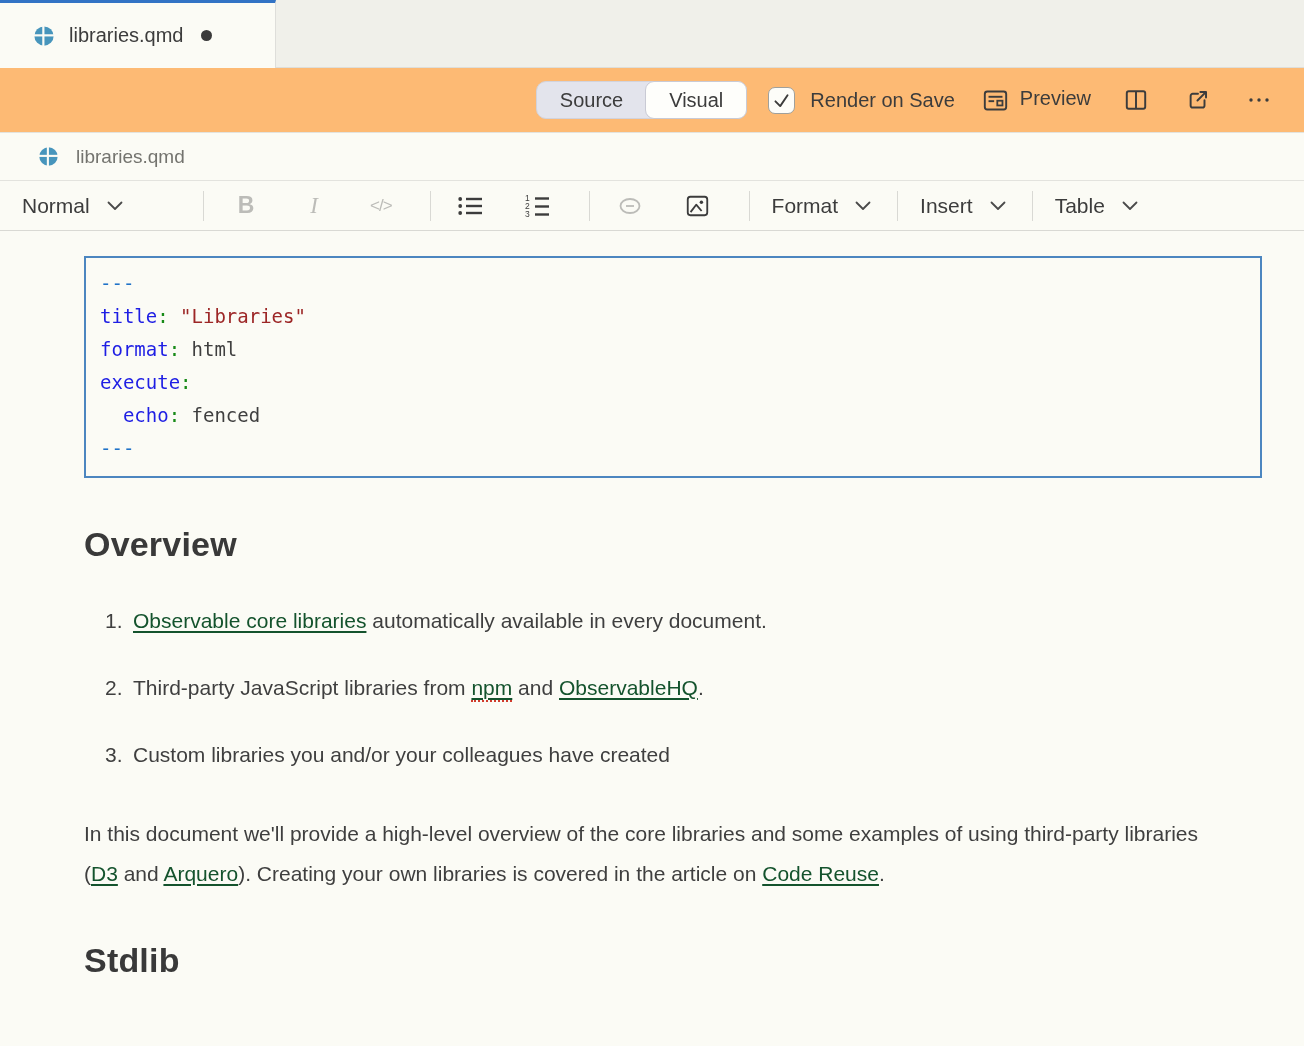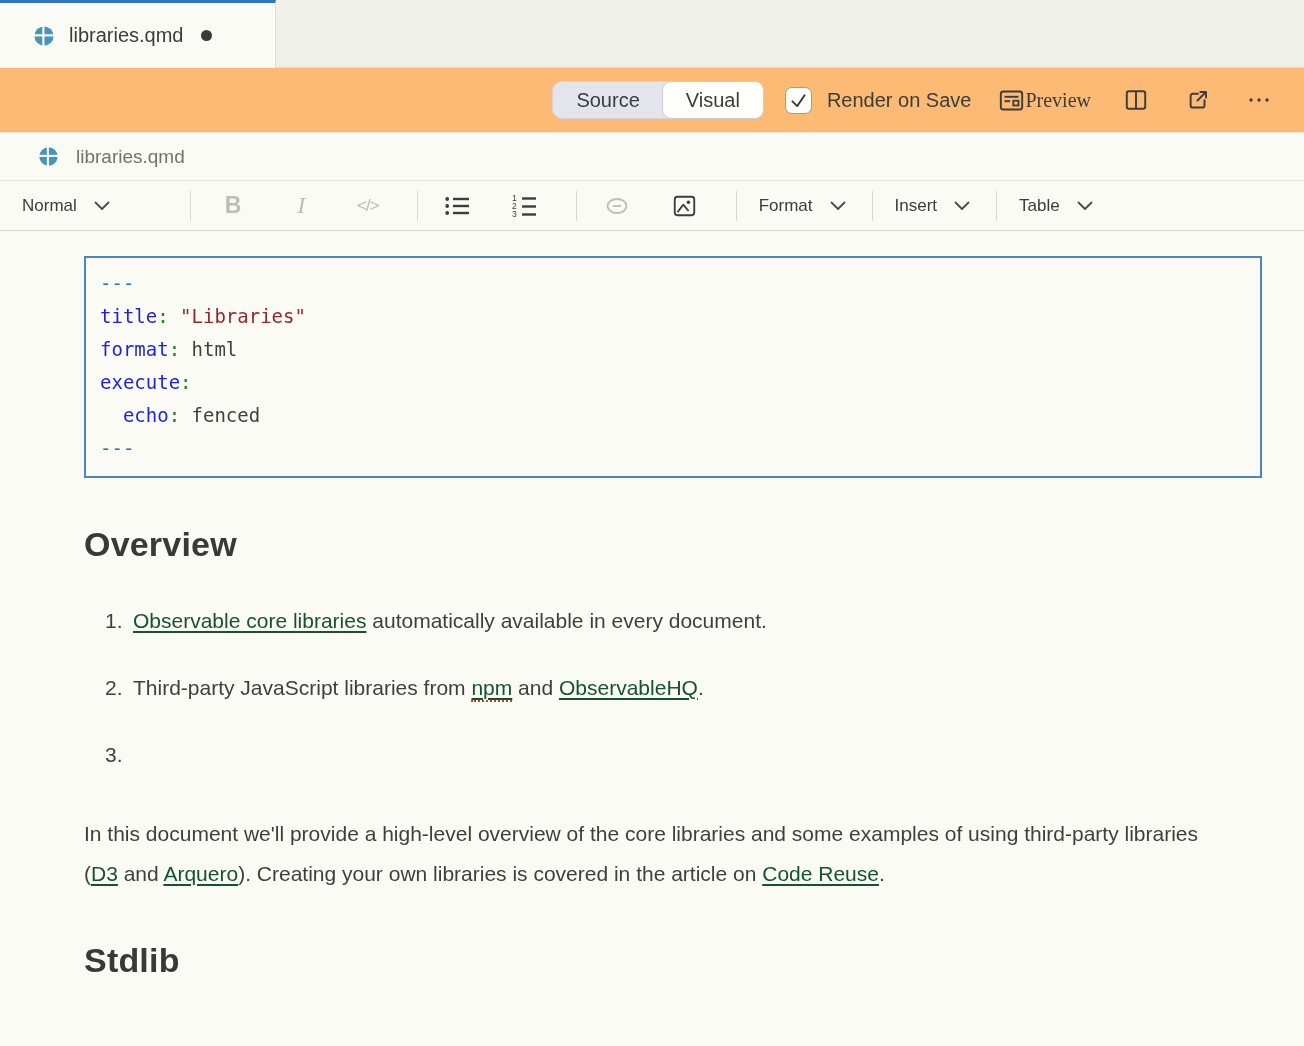--- a/index.html
+++ b/index.html
@@ -40,39 +40,39 @@
   }
   .seg.active {
     background: #fefefb; border: 1px solid #c9cad4; border-radius: 9px; margin: -1px;
   }
   .check-group { display: flex; align-items: center; gap: 15px; margin-left: 21px; cursor: pointer; }
   .checkbox {
     width: 27px; height: 27px; border: 1.5px solid #a0a09b; border-radius: 7px;
     display: flex; align-items: center; justify-content: center; background: #fdfdf9;
   }
   .tb-label { font-size: 20px; color: #3c3c3c; white-space: nowrap; }
-  .preview-group { display: flex; align-items: center; margin-left: 27px; cursor: pointer; font-family: Liberation Serif, serif; }
+  .preview-group { display: flex; align-items: flex-start; gap: 11px; margin-left: 27px; cursor: pointer; }
   .tb-icon { display: flex; align-items: center; cursor: pointer; }
   .tb-icon.split { margin-left: 32px; }
   .tb-icon.ext   { margin-left: 36px; }
   .tb-icon.more  { margin-left: 34px; }
 
   
   .breadcrumb {
     height: 48px; display: flex; align-items: center; gap: 17px;
     padding-left: 38px; border-bottom: 1px solid #e3e3de; background: #fbfbf5;
   }
   .crumb-text { font-size: 19px; color: #73736e; }
 
   
   .fmt-toolbar {
     height: 50px; display: flex; align-items: center;
     border-bottom: 1px solid #d9d9d4; background: #fbfbf5;
   }
-  .fmt-text { font-size: 17px; color: #3c3c3c; cursor: pointer; }
+  .fmt-text { font-size: 21px; color: #3c3c3c; cursor: pointer; }
   .fmt-chevron { margin-left: 17px; display: flex; align-items: center; cursor: pointer; }
   .divider { width: 1px; height: 30px; background: #d9d9d4; }
   .fmt-btn { display: flex; align-items: center; justify-content: center; cursor: pointer; }
   .b-icon { font-size: 23px; font-weight: 800; color: #bcbcb8; }
   .i-icon { font-family: "Liberation Serif", serif; font-style: italic; font-size: 23px; color: #bcbcb8; }
   .code-icon { font-size: 17px; color: #bcbcb8; letter-spacing: -1px; }
 
   
   .content { position: relative; background: #fbfbf5; }
   .hamburger { position: absolute; left: 27px; top: 39px; cursor: grab; }
@@ -281,20 +281,21 @@
     <div class="li">
       <span class="num">1.</span>
       <span><span class="doclink">Observable core libraries</span><span> automatically available in every document.</span></span>
     </div>
     <div class="li">
       <span class="num">2.</span>
       <span><span>Third-party JavaScript libraries from </span><span class="doclink misspelled">npm</span><span> and </span><span class="doclink">ObservableHQ</span><span>.</span></span>
     </div>
     <div class="li">
       <span class="num">3.</span>
+      <span>Custom libraries you and/or your colleagues have created</span>
     </div>
   </div>
 
   <p class="closing"><span>In this document we'll provide a high-level overview of the core libraries and some examples of using third-party libraries (</span><span class="doclink">D3</span><span> and </span><span class="doclink">Arquero</span><span>). Creating your own libraries is covered in the article on </span><span class="doclink">Code Reuse</span><span>.</span></p>
 
   <h1 class="doc-h1 stdlib">Stdlib</h1>
 
 </div>
 
 </body></html>

